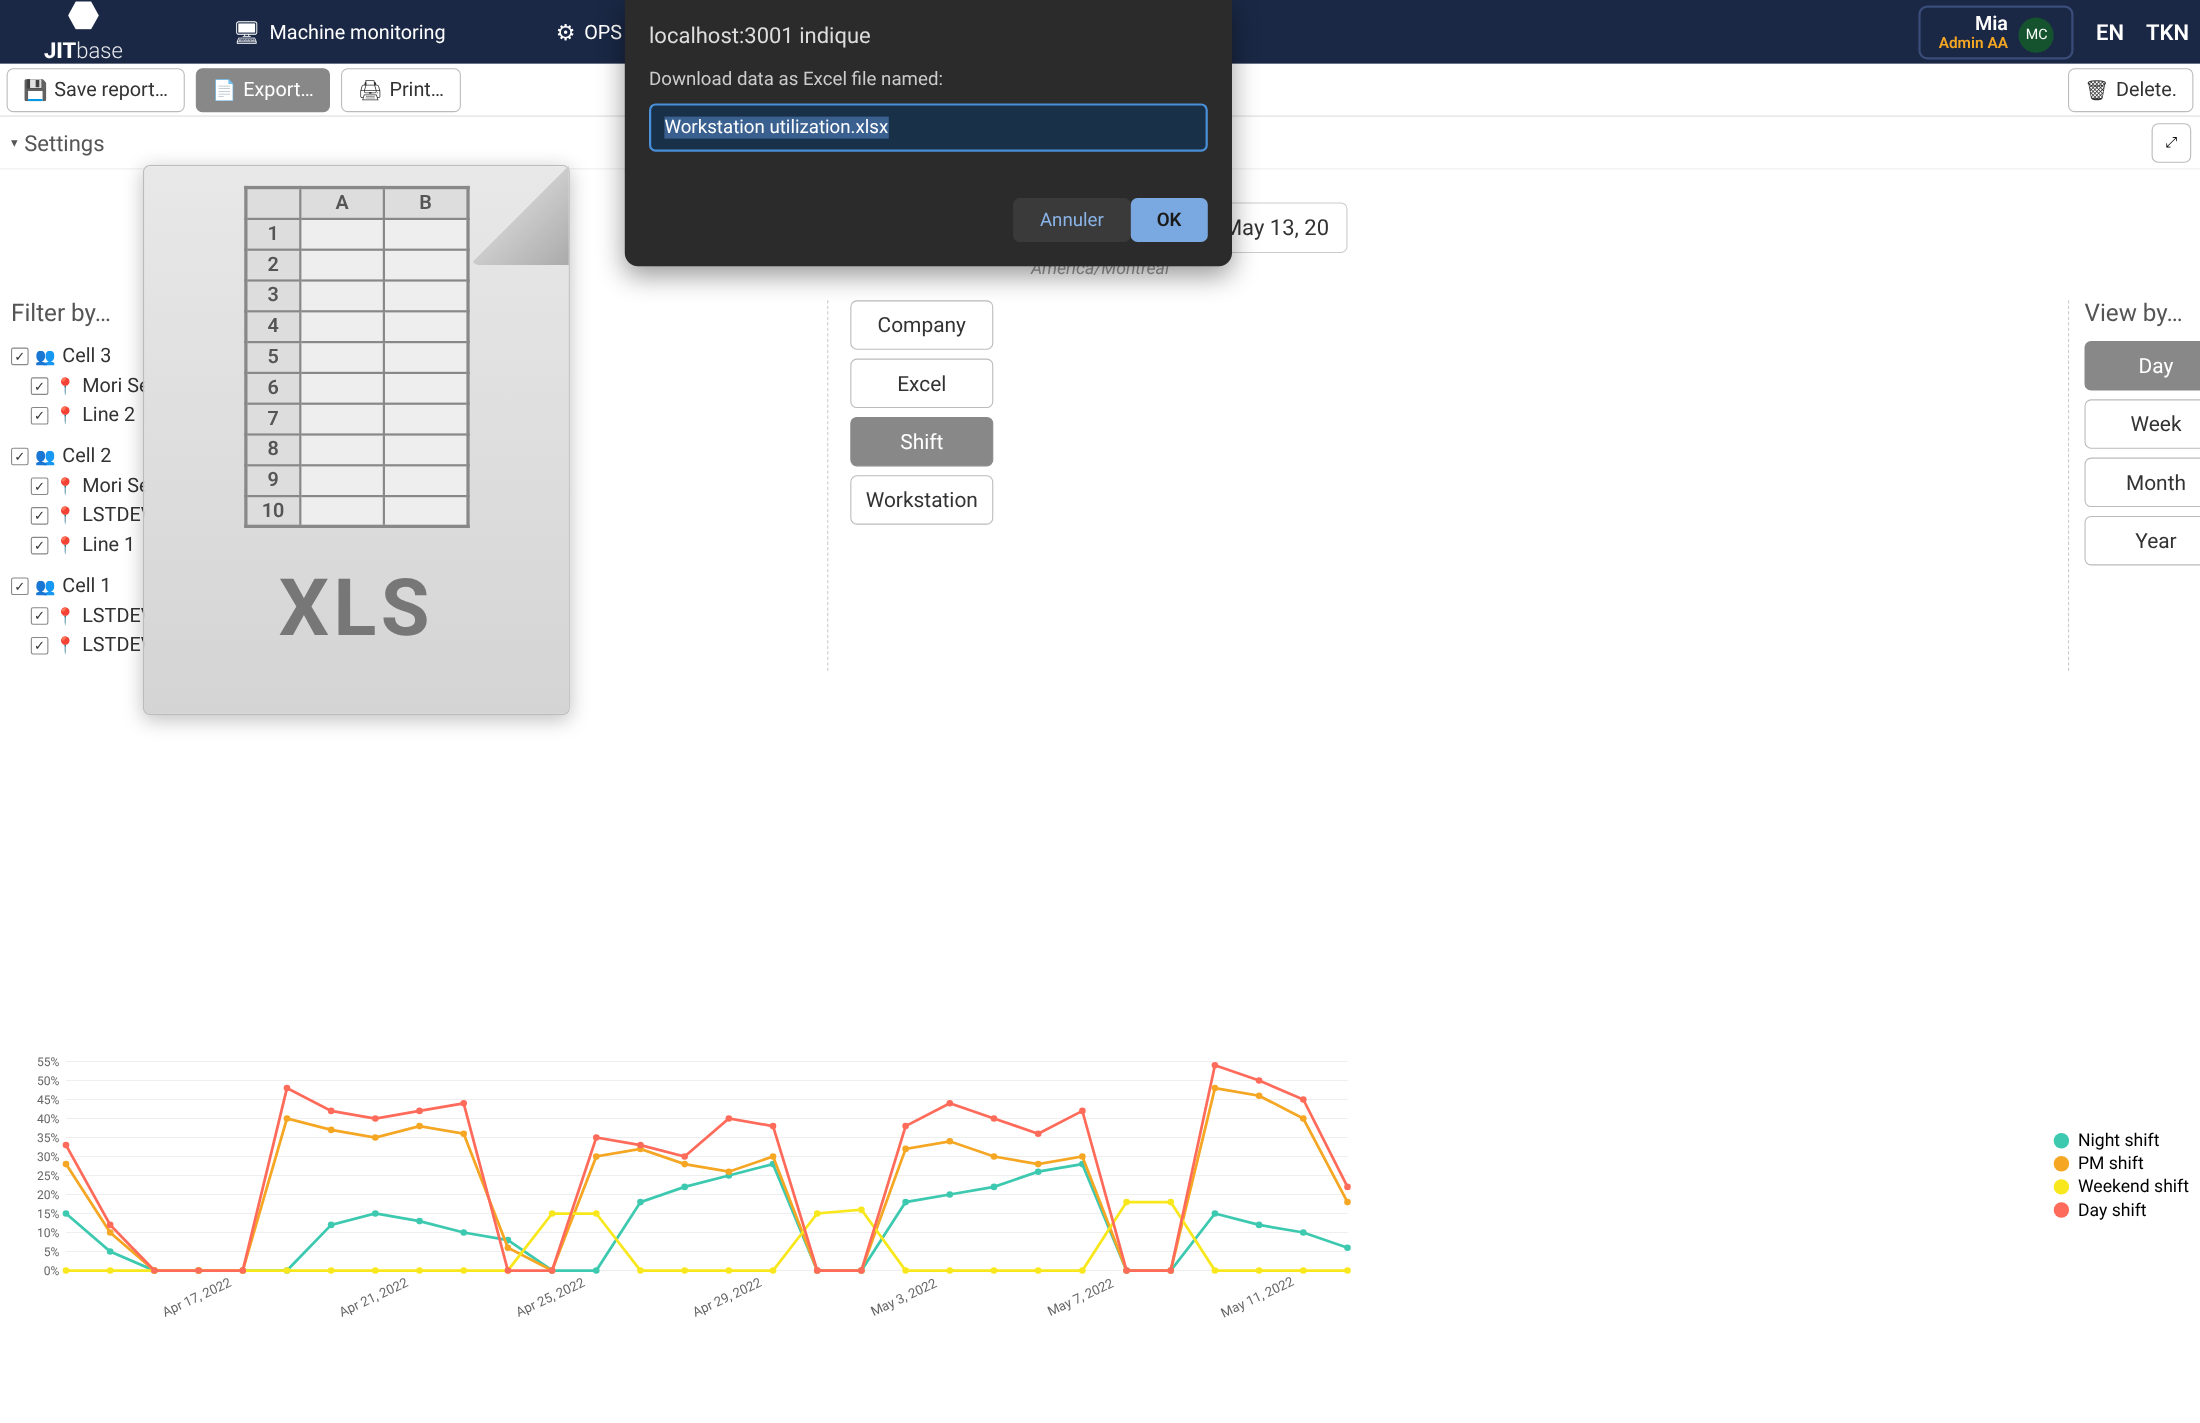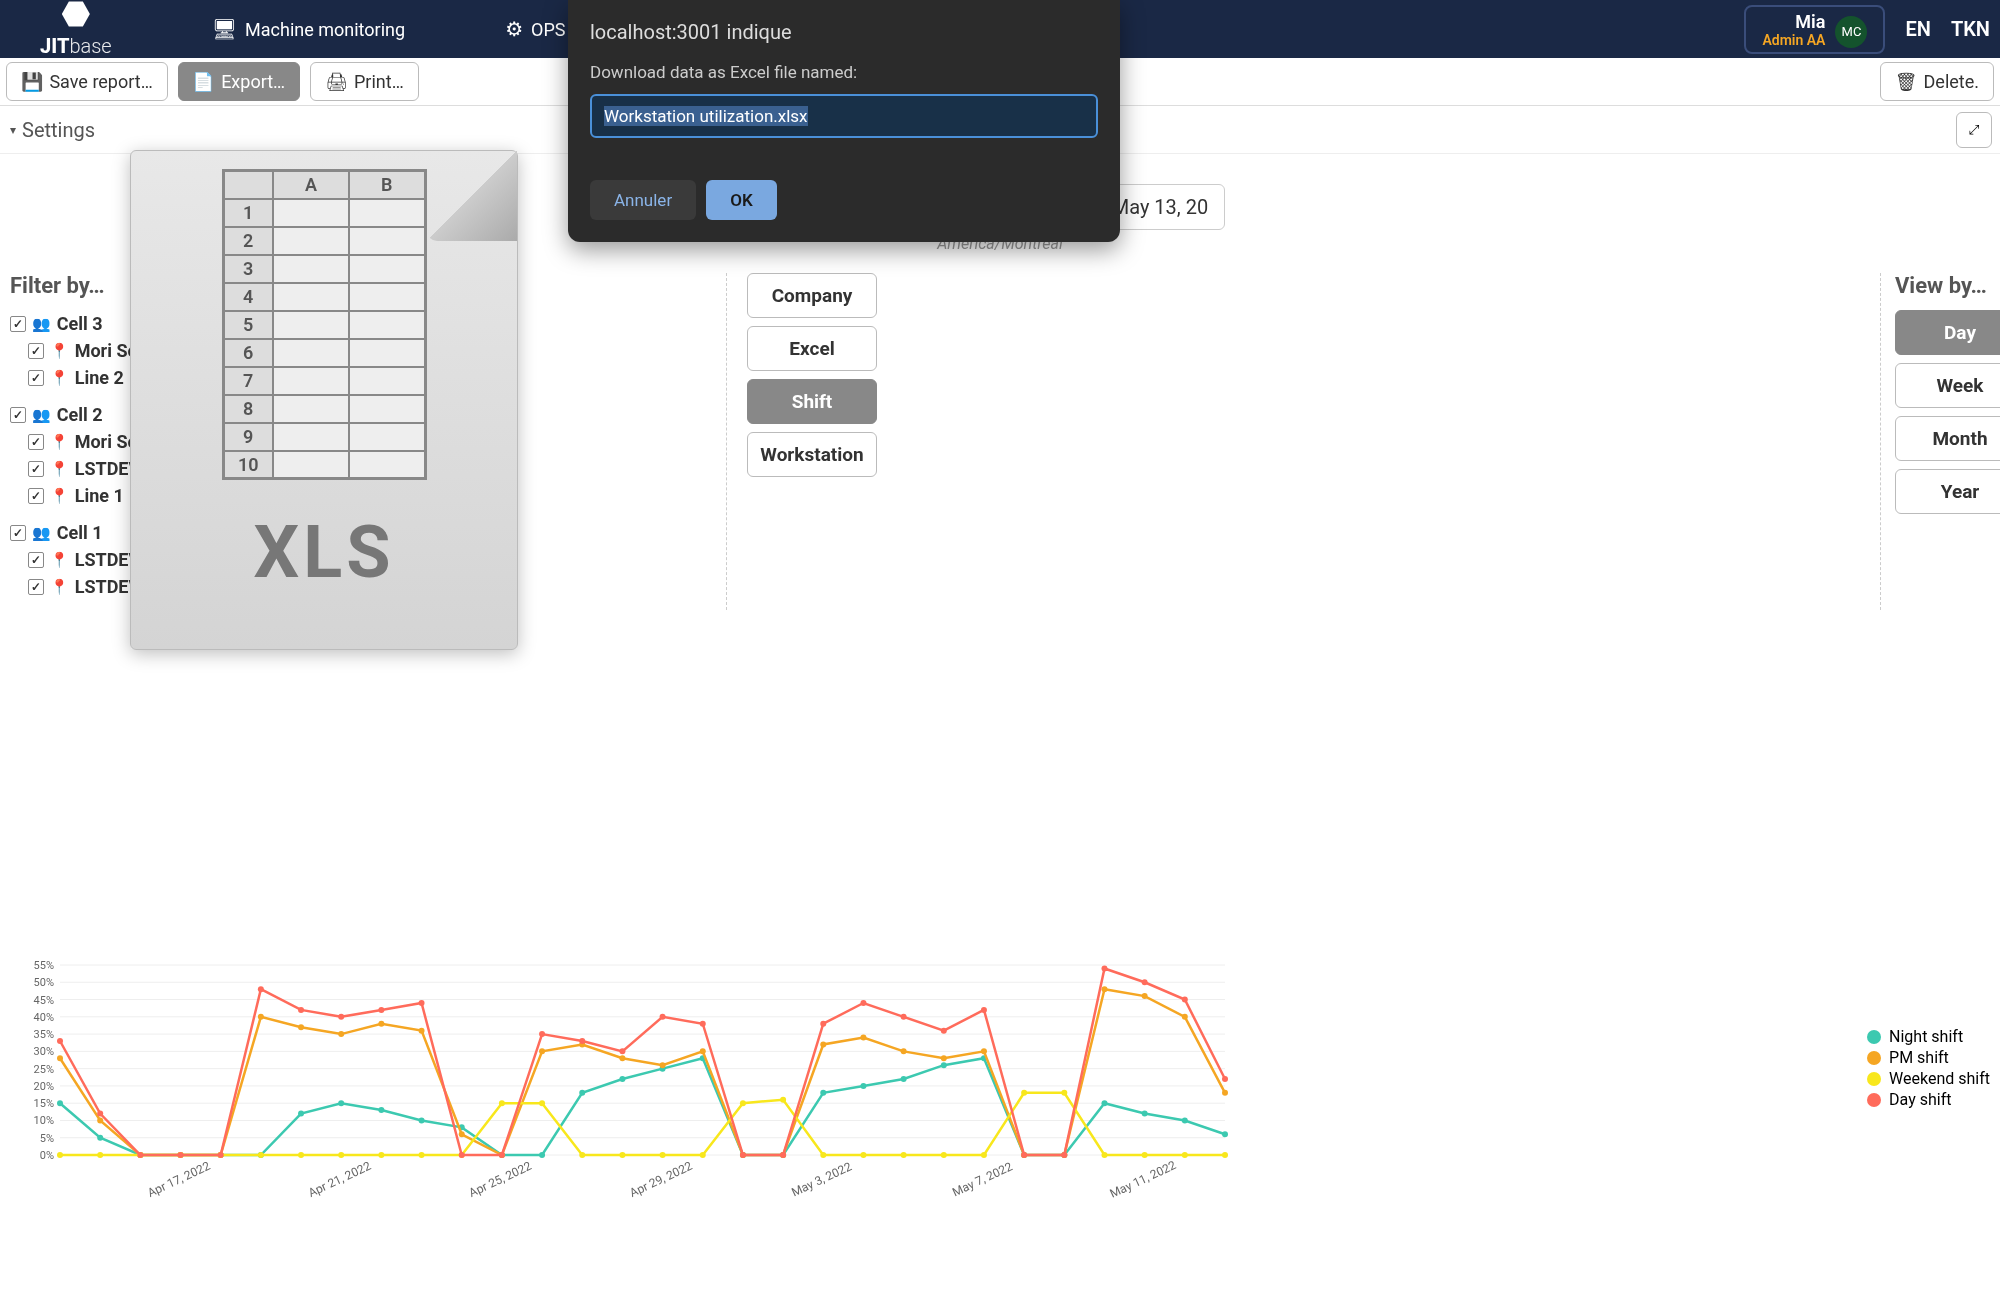--- a/index.html
+++ b/index.html
@@ -34,21 +34,21 @@
 .settings-caret { margin-right: 6px; font-size: 12px; }
 .expand-btn { position: absolute; right: 8px; top: 6px; border: 1px solid #bbb; border-radius: 6px; width: 36px; height: 36px; display: flex; align-items: center; justify-content: center; background: #fff; cursor: pointer; }
 
 
 .date-row { display: flex; align-items: center; justify-content: center; gap: 10px; padding: 30px 0 0 0; font-size: 20px; color: #333; }
 .date-label { color: #333; }
 .date-box { border: 1px solid #ccc; border-radius: 6px; padding: 10px 16px; display: flex; align-items: center; gap: 14px; font-size: 20px; }
 .date-tz { text-align: center; font-style: italic; color: #999; font-size: 16px; margin-top: 4px; }
 
 
-.main-area { display: flex; padding: 20px 10px 0 10px; gap: 16px; font-weight: bold; }
+.main-area { display: flex; padding: 20px 10px 0 10px; gap: 42px; }
 .filter-col { width: 700px; }
 .section-title { font-size: 22px; color: #555; margin-bottom: 12px; }
 .filter-tree { font-size: 18px; color: #333; }
 .tree-group { margin-bottom: 10px; }
 .tree-row { display: flex; align-items: center; gap: 6px; padding: 3px 0; }
 .tree-child { padding-left: 18px; }
 .chk { width: 16px; height: 16px; border: 1px solid #888; border-radius: 2px; display: inline-flex; align-items: center; justify-content: center; font-size: 12px; color: #333; }
 .tree-icon { font-size: 15px; color: #555; }
 
 .group-col { flex: 1; border-left: 1px dashed #ccc; padding-left: 20px; }
@@ -73,21 +73,21 @@
 .xls-grid .rh { width: 50px; background: #ddd; }
 .xls-grid th { background: #ddd; }
 .xls-label { font-size: 72px; font-weight: 700; color: #777; margin-top: 30px; letter-spacing: 4px; }
 
 
 .dialog-backdrop { position: absolute; left: 568px; top: 0; width: 552px; background: #2b2b2b; color: #eee; border-radius: 0 0 12px 12px; padding: 20px 22px 22px 22px; box-shadow: 0 8px 24px rgba(0,0,0,0.4); z-index: 100; }
 .dialog-host { font-size: 20px; margin-bottom: 18px; color: #ddd; }
 .dialog-label { font-size: 17px; margin-bottom: 12px; color: #ccc; }
 .dialog-input-text { background: #3a6090; display: inline; }
 .dialog-input-wrap { width: 100%; background: #183048; border: 2px solid #4a90d9; border-radius: 6px; padding: 10px 12px; font-size: 17px; color: #fff; }
-.dialog-buttons { display: flex; justify-content: flex-start; gap: 10px; margin-top: 42px; }
+.dialog-buttons { display: flex; justify-content: flex-end; gap: 0; margin-top: 42px; }
 .dlg-btn { padding: 10px 24px; border-radius: 6px; font-size: 17px; cursor: pointer; border: none; }
 .dlg-cancel { background: #3a3a3a; color: #8ab4e8; }
 .dlg-ok { background: #7aa8e0; color: #1a1a1a; font-weight: 600; }
 
 </style>
 </head>
 <body>
 
 <div class="navbar">
   <div class="logo">

